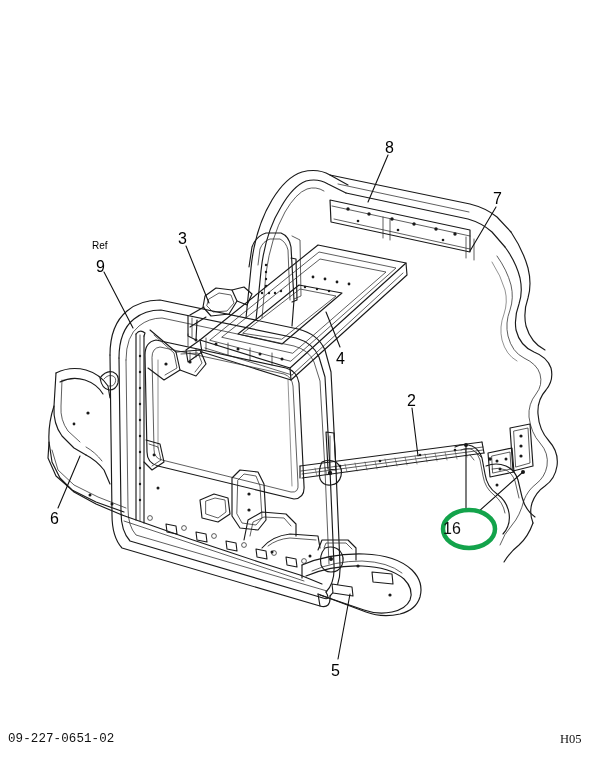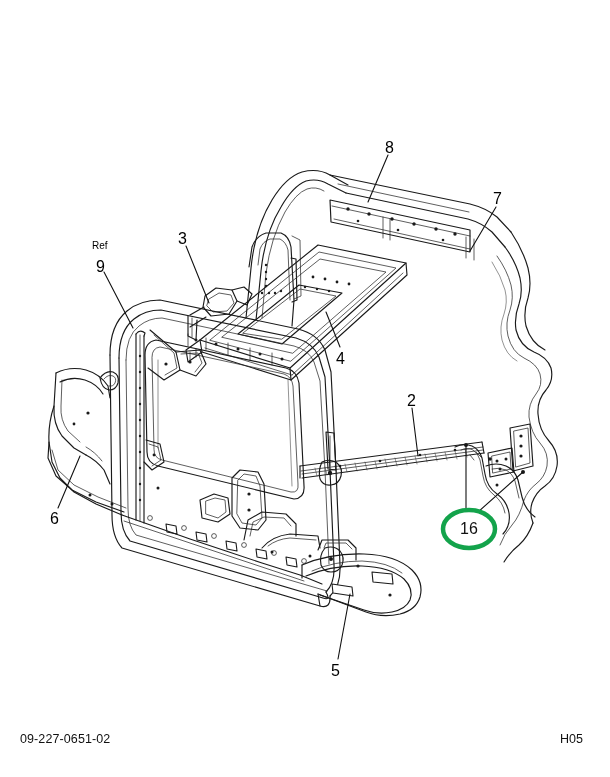--- a/index.html
+++ b/index.html
@@ -35,37 +35,35 @@
   .callout.ref {
     font-size: 10px;
   }
   .highlight-num {
     position: absolute;
     font-family: "Liberation Sans", sans-serif;
     font-size: 16px;
     color: #111111;
     line-height: 1;
     white-space: nowrap;
-    text-align: center;
   }
   #footer-left {
     position: absolute;
     left: 8px;
     top: 732px;
-    font-family: Liberation Sans, sans-serif;
+    font-family: Liberation Mono, monospace;
     font-size: 12.5px;
     color: #111111;
     letter-spacing: 0.1px;
-    margin-left: 12px;
   }
   #footer-right {
     position: absolute;
     left: 560px;
     top: 732px;
-    font-family: Liberation Sans, sans-serif;
+    font-family: Liberation Serif, serif;
     font-size: 12.5px;
     color: #111111;
   }
 </style>
 </head>
 <body>
 
 <div id="page">
 
   <svg id="artwork" viewBox="0 0 610 777" xmlns="http://www.w3.org/2000/svg">

